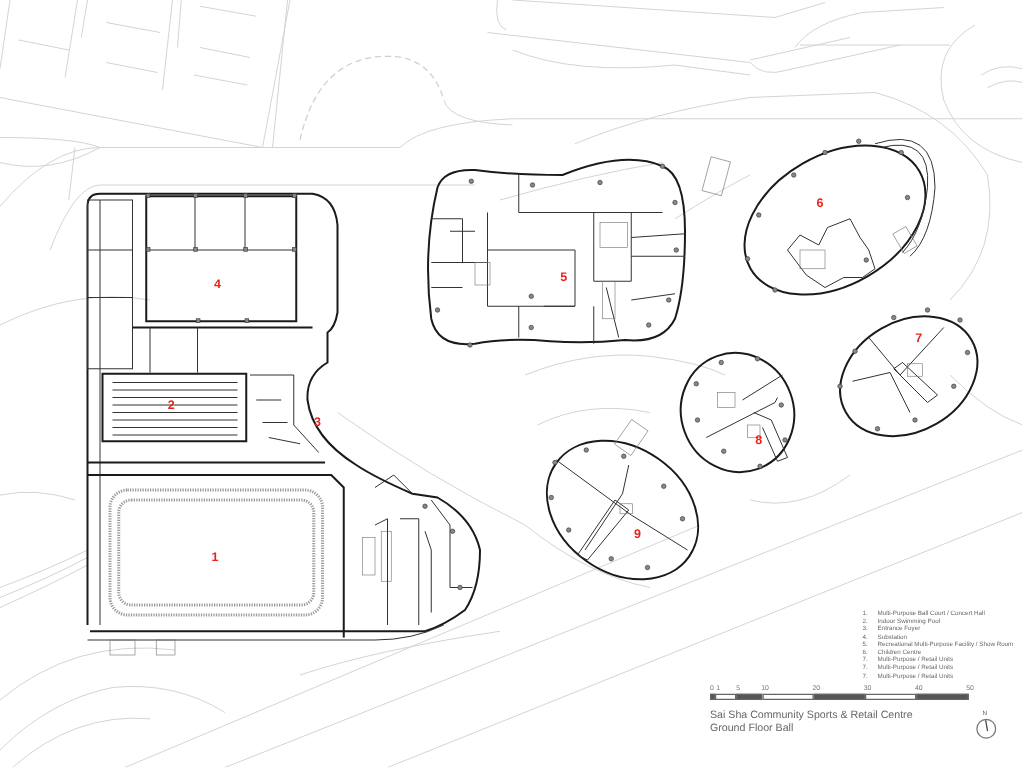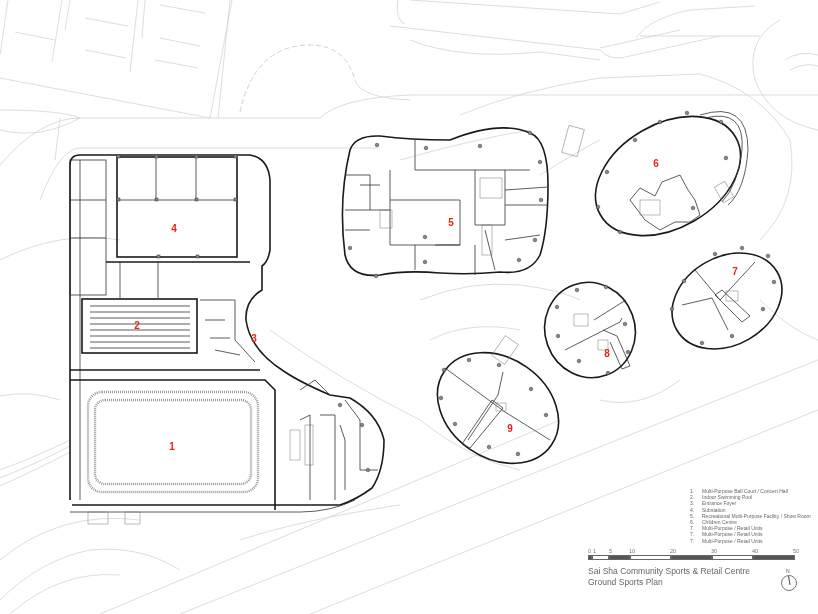--- a/index.html
+++ b/index.html
@@ -9,21 +9,21 @@
     .site-dash { fill: none; stroke: #cfcfcf; stroke-width: 1; stroke-dasharray: 5 3; }
     .wall { fill: none; stroke: #1a1a1a; stroke-width: 1.6; }
     .wall-thin { fill: none; stroke: #333; stroke-width: 0.8; }
     .col { fill: #888; stroke: #333; stroke-width: 0.5; }
     .hatch { fill: none; stroke: #777; stroke-width: 0.5; }
     .seat { fill: none; stroke: #999; stroke-width: 2.4; stroke-dasharray: 1 1; }
     .room-label { position: absolute; color: #e8231a; font-size: 10px; font-weight: bold; transform: translate(-50%, -50%); }
     #legend { position: absolute; left: 690px; top: 488px; font-size: 5px; line-height: 6.2px; color: #666; }
     #legend .row { display: flex; }
     #legend .num { width: 12px; }
-    #titleblock { position: absolute; left: 588px; top: 548px; width: 215px; }
+    #titleblock { position: absolute; left: 568px; top: 548px; width: 215px; }
     #scale { position: relative; height: 16px; }
     .tick { position: absolute; top: 0; font-size: 5.5px; color: #777; }
     .bar { position: absolute; top: 7px; height: 5px; border: 0.5px solid #666; box-sizing: border-box; }
     .bar.dark { background: #555; }
     .bar.light { background: #fff; }
     #title { font-size: 8.5px; color: #666; margin-top: 2px; line-height: 11px; }
     #north { position: absolute; left: 780px; top: 568px; width: 18px; height: 22px; }
     #north .n { position: absolute; left: 6px; top: 0; font-size: 5px; color: #555; }
     #north .ring { position: absolute; left: 1px; top: 7px; width: 14px; height: 14px; border: 1px solid #777; border-radius: 50%; }
     #north .needle { position: absolute; left: 8px; top: 8px; width: 1.4px; height: 9px; background: #444; transform: rotate(-10deg); transform-origin: top; }
@@ -299,21 +299,21 @@
     <div class="bar dark" style="left:0px;width:4px;"></div>
     <div class="bar light" style="left:4px;width:17px;"></div>
     <div class="bar dark" style="left:21px;width:21px;"></div>
     <div class="bar light" style="left:42px;width:41px;"></div>
     <div class="bar dark" style="left:83px;width:41px;"></div>
     <div class="bar light" style="left:124px;width:41px;"></div>
     <div class="bar dark" style="left:165px;width:42px;"></div>
   </div>
   <div id="title">
     <div>Sai Sha Community Sports &amp; Retail Centre</div>
-    <div>Ground Sports Plan</div>
+    <div>Ground Floor Ball</div>
   </div>
 </div>
 
 <div id="north">
   <span class="n">N</span>
   <div class="ring"></div>
   <div class="needle"></div>
 </div>
 
 </body></html>

